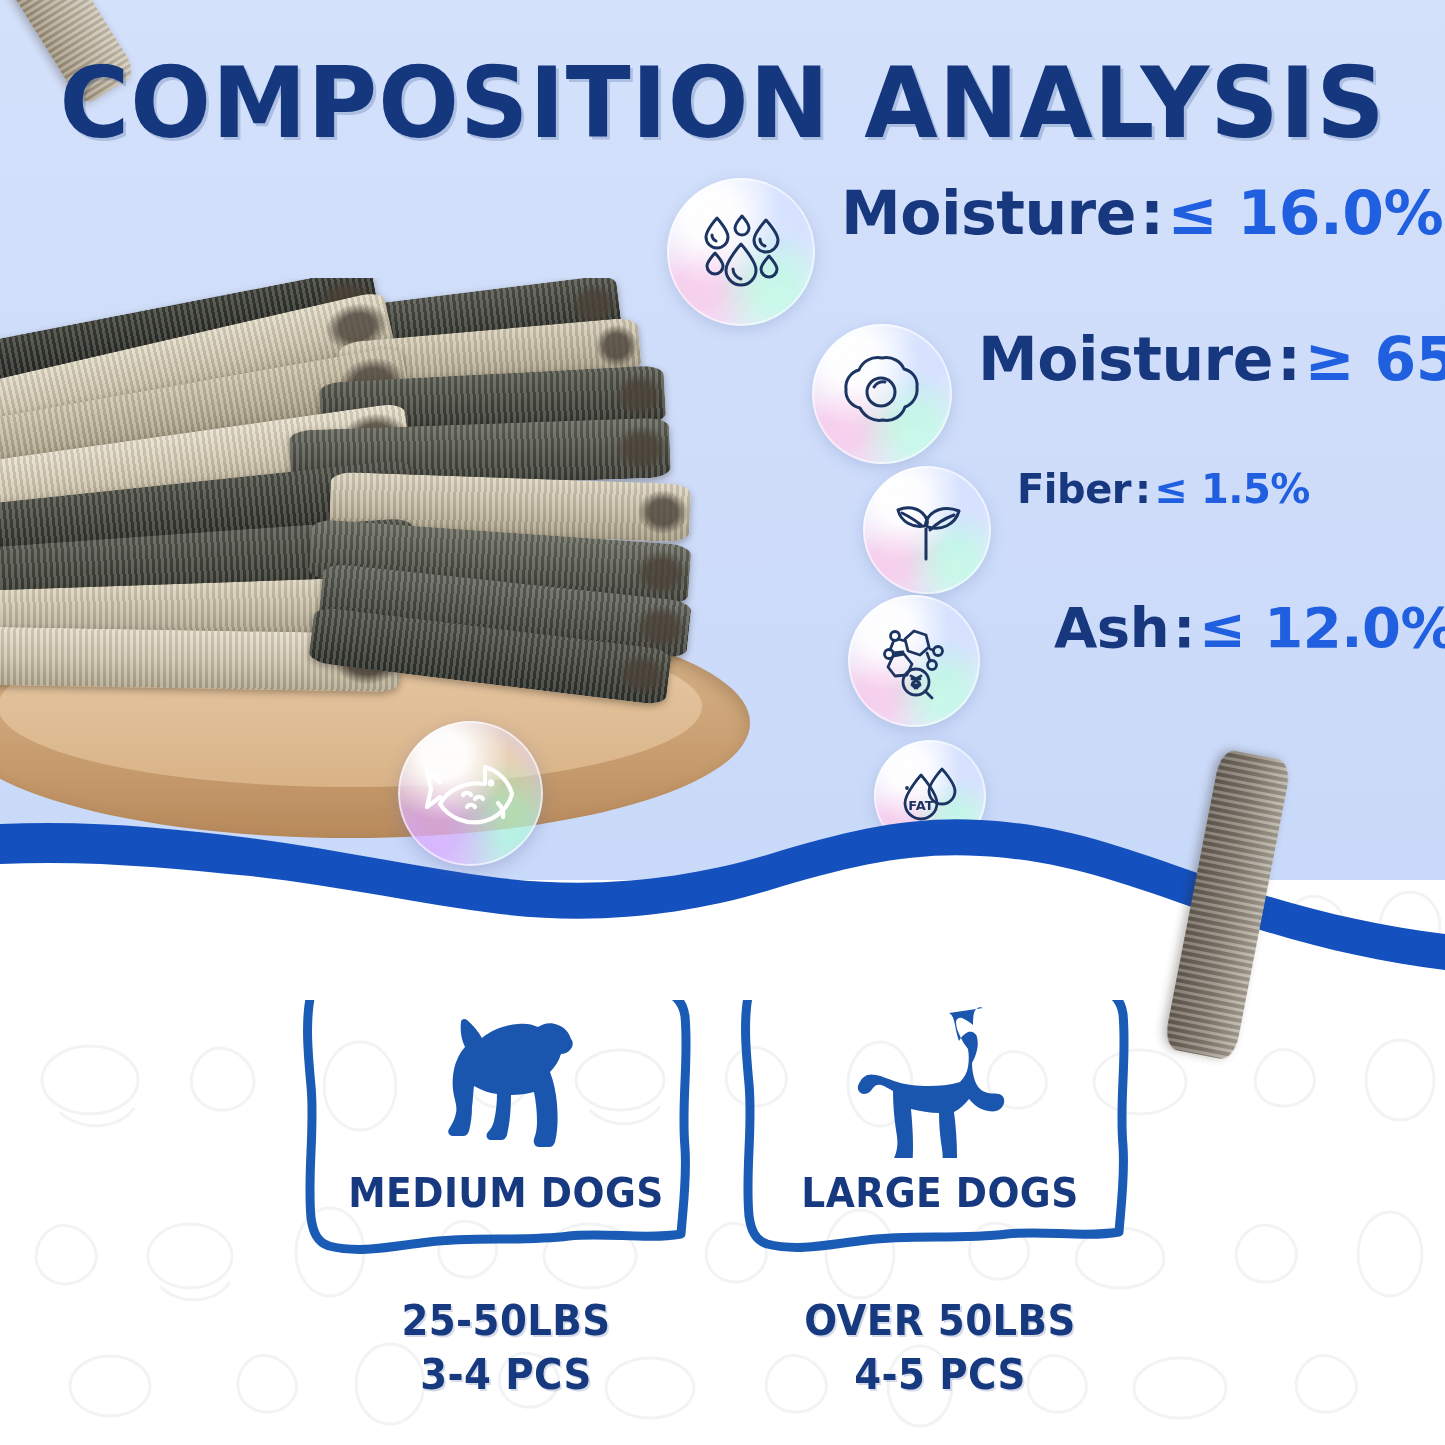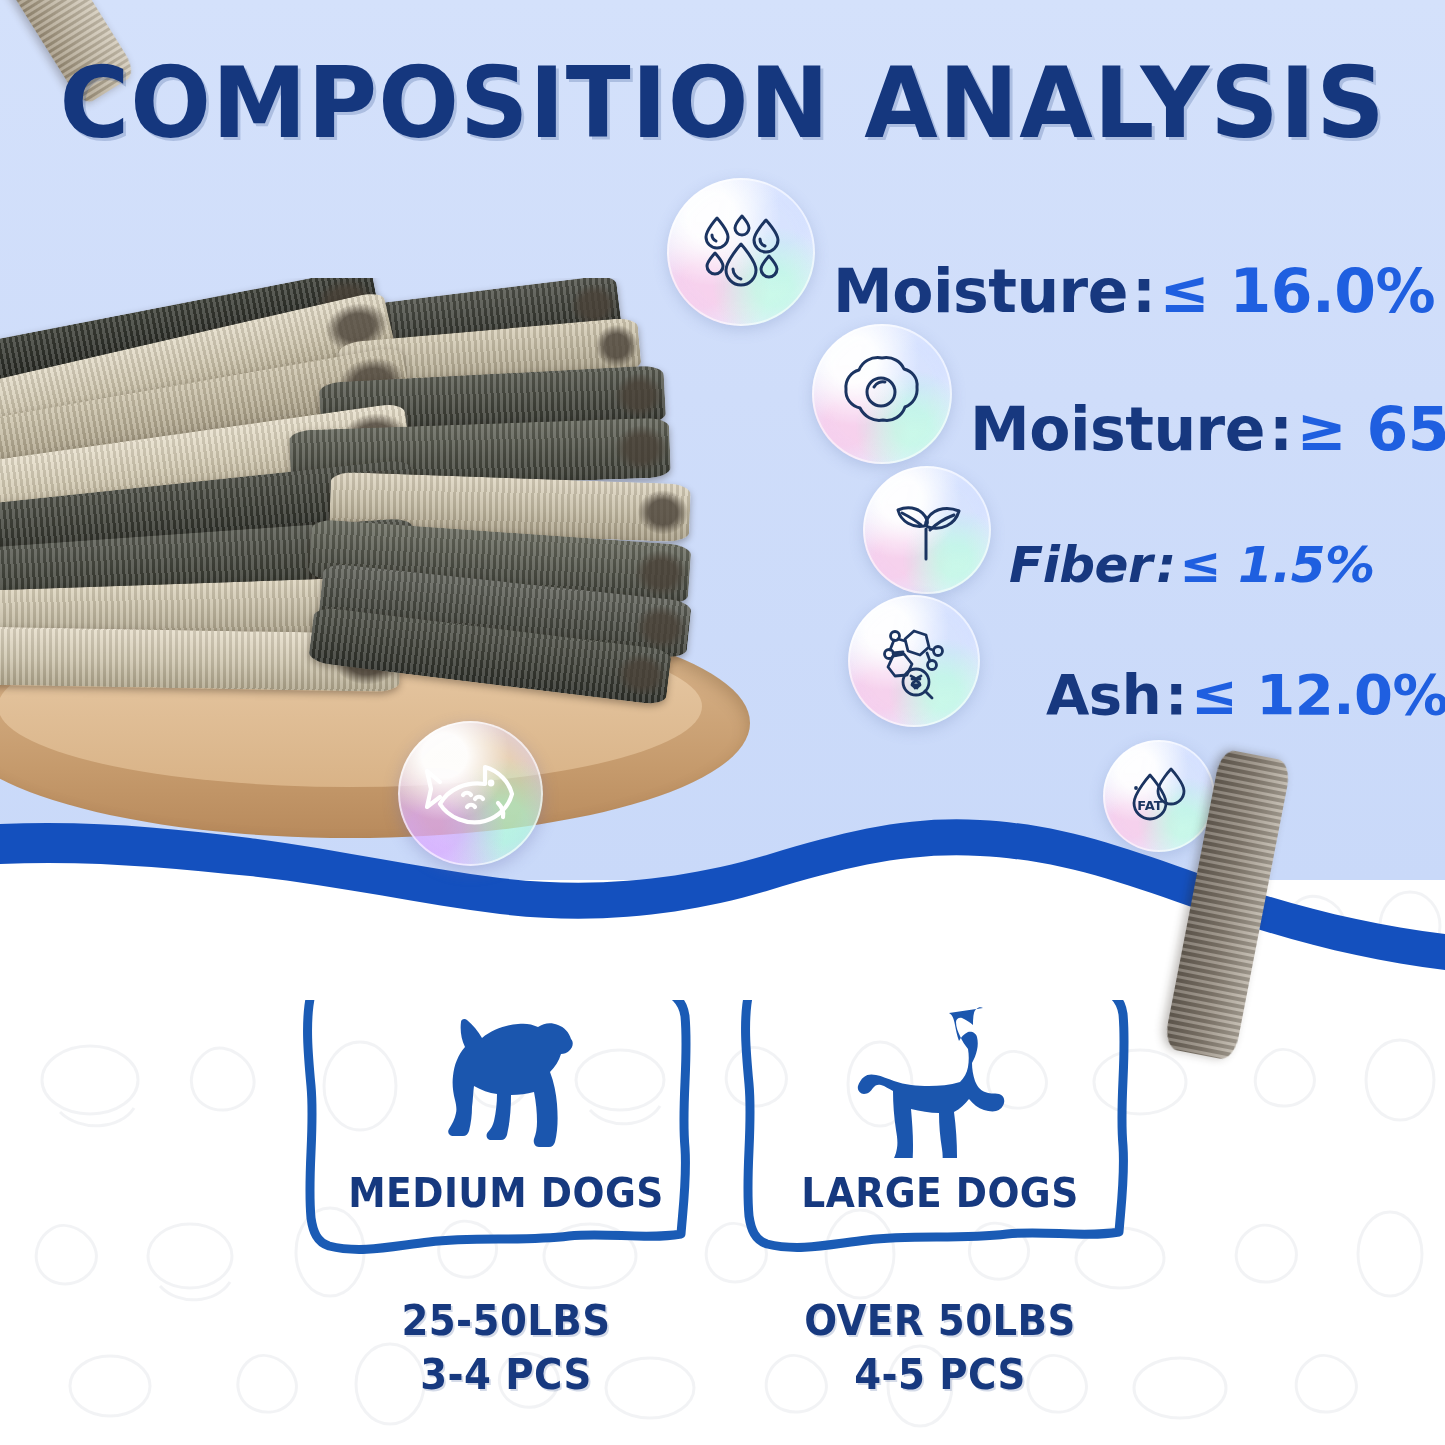--- a/index.html
+++ b/index.html
@@ -99,22 +99,22 @@
       linear-gradient(180deg,#b9b1a4,#8d8376 50%,#6d6459);
     box-shadow:0 4px 10px rgba(40,30,20,.3);
     filter:blur(.4px);
     z-index:9;
   }
 
   
   .nutri-list { position:absolute; left:0; top:0; width:1445px; height:880px; }
   .nutri-row {
     position:absolute;
-    display:flex; align-items:flex-end;
-    gap:18px;
+    display:flex; align-items:flex-start;
+    gap:26px;
   }
   .bubble {
     position:relative;
     border-radius:50%;
     flex:0 0 auto;
     background:
       radial-gradient(circle at 30% 26%, rgba(255,255,255,.92) 0 16%, rgba(255,255,255,0) 46%),
       radial-gradient(circle at 72% 74%, rgba(168,255,214,.50) 0 12%, rgba(168,255,214,0) 40%),
       radial-gradient(circle at 24% 72%, rgba(255,183,224,.55) 0 14%, rgba(255,183,224,0) 44%),
       radial-gradient(circle at 78% 30%, rgba(198,214,255,.55) 0 14%, rgba(198,214,255,0) 46%),
@@ -277,21 +277,21 @@
     <div class="nutri-row" style="left:863px; top:466px;">
       <div class="bubble" style="width:128px;height:128px;">
         <svg width="78" height="78" viewBox="0 0 78 78" fill="none" stroke="#1b3461" stroke-width="3" stroke-linecap="round" stroke-linejoin="round">
           <path d="M36 35C25 37 13 31 10 19c12-5 25-1 29 10 1 3 0 5-3 6z"></path>
           <path d="M14 22c6 3 13 7 19 12"></path>
           <path d="M40 36c13 4 27-2 31-16-14-6-29-1-33 11-1 3 0 4 2 5z"></path>
           <path d="M66 24c-8 3-17 8-24 15"></path>
           <path d="M38 38c0 12 0 22 0 30"></path>
         </svg>
       </div>
-      <div class="nutri-text" style="font-size:50px;font-style:italic;">
+      <div class="nutri-text" style="font-size:40px;">
         <span class="nutri-label">Fiber</span><span class="nutri-colon">:</span><span class="nutri-value">≤ 1.5%</span>
       </div>
     </div>
 
     <div class="nutri-row" style="left:848px; top:595px;">
       <div class="bubble" style="width:132px;height:132px;">
         <svg width="80" height="80" viewBox="0 0 80 80" fill="none" stroke="#1b3461" stroke-width="2.8" stroke-linecap="round" stroke-linejoin="round">
           <path d="M40 10 L52 14 L55 26 L46 34 L34 30 L31 18 Z"></path>
           <path d="M30 33 L38 43 L33 54 L21 55 L14 46 L19 35 Z"></path>
           <circle cx="21" cy="15" r="4.5"></circle>

